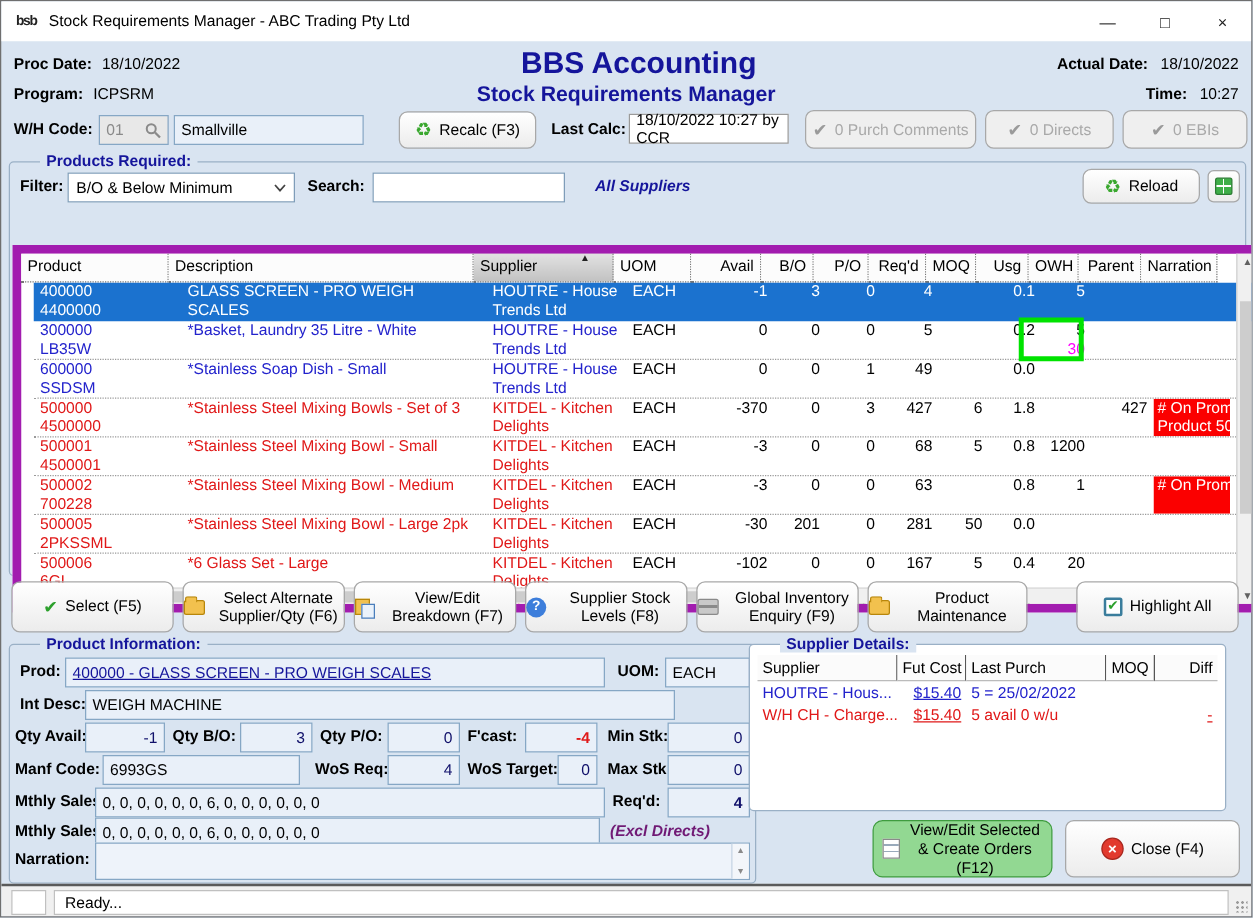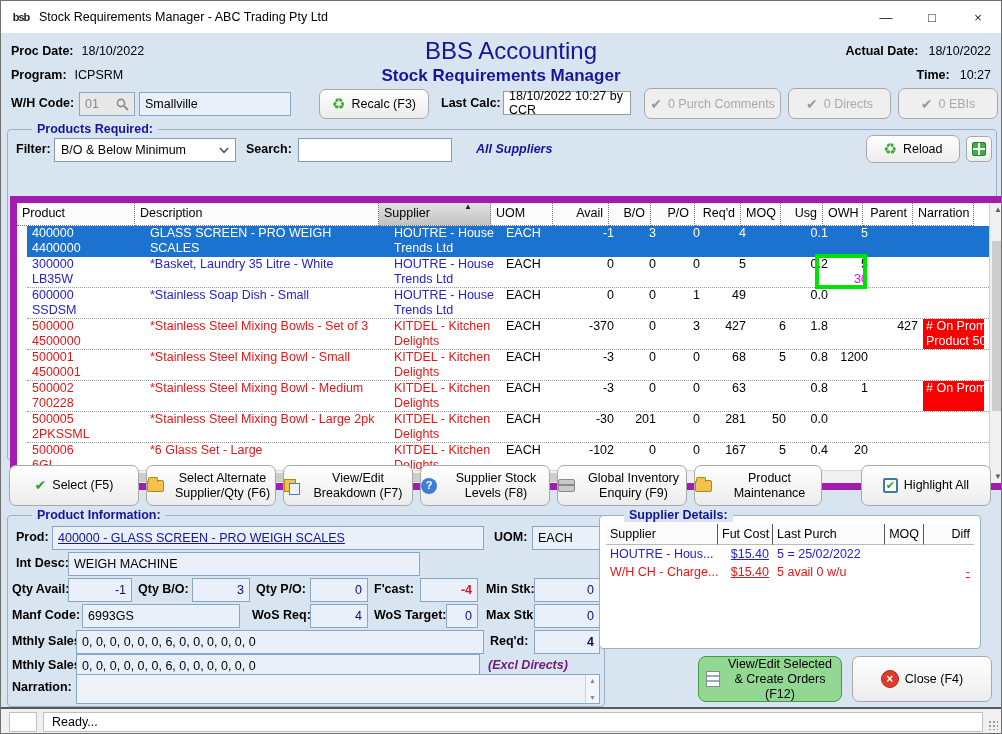--- a/index.html
+++ b/index.html
@@ -18,21 +18,21 @@
     color:#222; letter-spacing:-1px; display:flex; align-items:center; justify-content:center; }
   .title-text { font-size:12.5px; color:#000; }
   .win-controls { margin-left:auto; display:flex; height:32px; }
   .win-btn { width:46px; height:32px; display:flex; align-items:center; justify-content:center;
     font-size:13px; color:#222; }
   
   .lbl { font-weight:bold; }
   .hdr-left { position:absolute; left:10px; top:38px; line-height:24px; }
   .hdr-left div { display:flex; gap:8px; }
   .hdr-center { position:absolute; left:0; top:36px; width:1000px; text-align:center; color:#15159b; }
-  .hdr-center .big { font-size:24px; font-weight:normal;padding-left:20px; }
+  .hdr-center .big { font-size:24px; font-weight:bold;padding-left:20px; }
   .hdr-center .sub { font-size:17px; font-weight:bold; margin-top:1px; }
   .hdr-right { position:absolute; right:10px; top:38px; line-height:24px; }
   .hdr-right div { display:flex; justify-content:flex-end; gap:10px; }
   
   .fld { background:#e9f0f9; border:1px solid #86a7c5; display:flex; align-items:center;
     padding:0 5px; height:24px; }
   .fld.white { background:#fff; }
   .whrow { position:absolute; top:90px; left:10px; width:982px; height:30px; }
   .wh-label { position:absolute; left:0; top:5px; }
   .wh-code { position:absolute; left:68px; top:1px; width:56px; background:#e8e8e8; color:#8a8a8a; }
@@ -528,21 +528,21 @@
       <span class="prod-link">400000 - GLASS SCREEN - PRO WEIGH SCALES</span>
     </div>
     <span class="pi-lbl" style="left:486px">UOM:</span>
     <div class="fld pi-fld" style="left:524px;width:68px">
       <span>EACH</span>
     </div>
   </div>
 
   <div class="pi-row" style="top:36px">
     <span class="pi-lbl" style="left:8px">Int Desc:</span>
-    <div class="fld pi-fld" style="left:60px;width:352px">
+    <div class="fld pi-fld" style="left:60px;width:472px">
       <span>WEIGH MACHINE</span>
     </div>
   </div>
 
   <div class="pi-row" style="top:62px">
     <span class="pi-lbl" style="left:4px">Qty Avail:</span>
     <div class="fld pi-fld num-val" style="left:60px;width:64px">
         <span>-1</span>
       </div>
     <span class="pi-lbl" style="left:130px">Qty B/O:</span>

